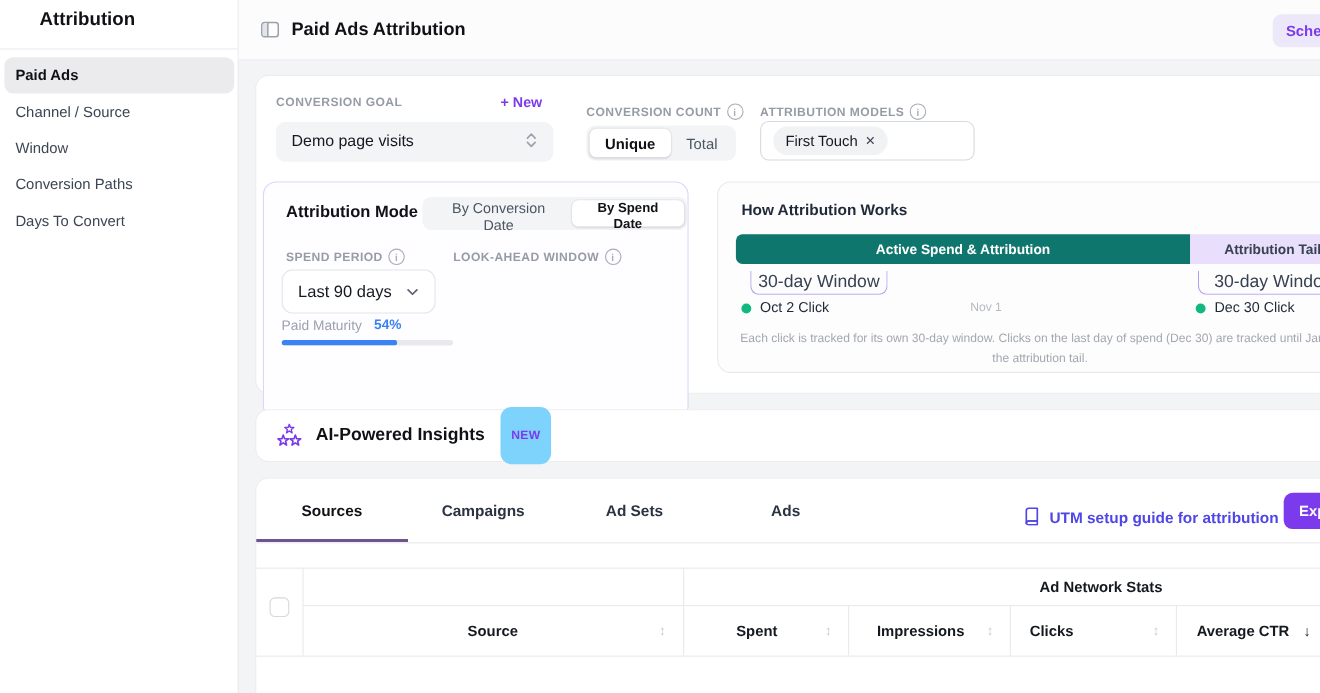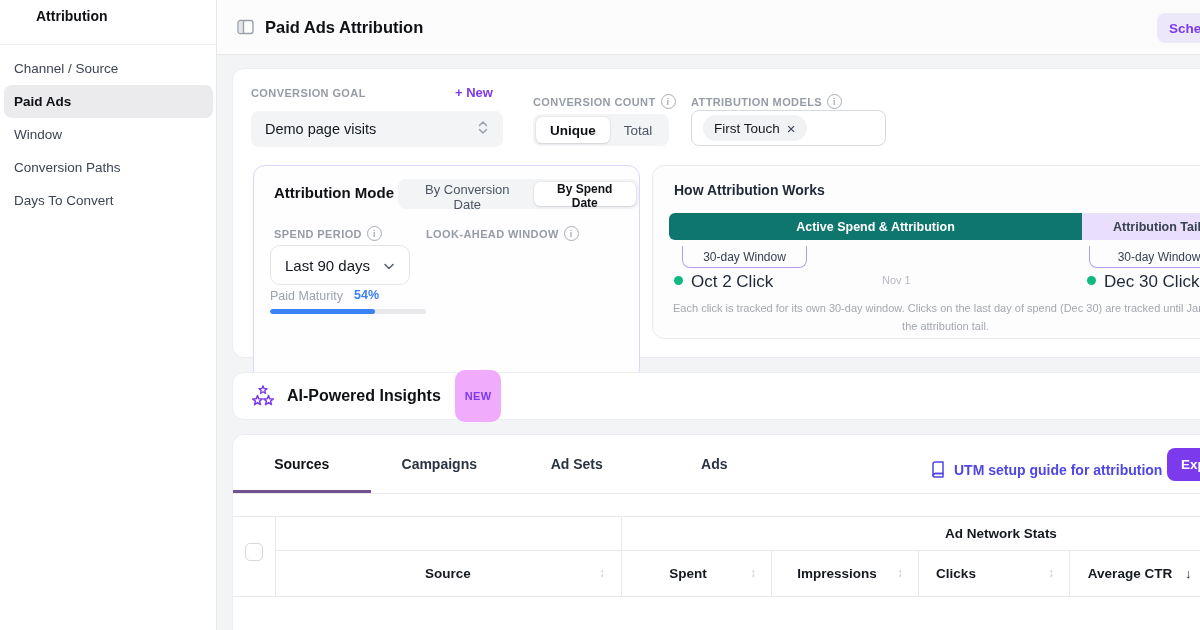--- a/index.html
+++ b/index.html
@@ -8,21 +8,21 @@
     background:#f3f4f6;font-family:"Liberation Sans",sans-serif;
     -webkit-font-smoothing:antialiased;color:#111827;
   }
   .abs{position:absolute}
   .card{position:absolute;background:#fff;border:1px solid #ededf1;border-radius:12px;box-sizing:border-box}
   .uclbl{font-size:11px;font-weight:700;letter-spacing:.4px;color:#969ca6;display:flex;align-items:center;gap:5px}
   .info{width:13px;height:13px;border:1.2px solid #a8adb6;border-radius:50%;display:inline-flex;
     align-items:center;justify-content:center;font-size:9px;font-weight:700;color:#a8adb6;font-style:normal}
   
   .sidebar{position:absolute;left:0;top:0;width:217px;height:630px;background:#fff;border-right:1px solid #e7e8ec;box-sizing:border-box}
-  .sb-title{position:absolute;left:36px;top:8px;font-size:14px;font-weight:700;color:#0f1115}
+  .sb-title{position:absolute;left:36px;top:8px;font-size:17px;font-weight:700;color:#0f1115}
   .sb-divider{position:absolute;left:0;top:44px;width:216px;height:1px;background:#ececf0}
   .sb-items{position:absolute;left:4px;top:52px;width:209px}
   .sb-item{height:33px;display:flex;align-items:center;padding-left:10px;font-size:13.5px;color:#3c4553;border-radius:8px;cursor:pointer}
   .sb-item.active{background:#ebebee;font-weight:700;color:#0f1115}
   
   .main-header{position:absolute;left:217px;top:0;width:983px;height:55px;background:#fcfcfd;border-bottom:1px solid #e8e9ed;box-sizing:border-box}
   .page-title{position:absolute;left:265px;top:18px;font-size:16.5px;font-weight:700;color:#0f1115}
   .btn-soft{background:#ece8fa;color:#7c3aed;font-weight:700;font-size:13.5px;border:none;border-radius:8px;height:30px;padding:0 12px;cursor:pointer;font-family:inherit}
   .btn-solid{background:#7c3aed;color:#fff;font-weight:700;font-size:13.5px;border:none;border-radius:8px;height:33px;padding:0 14px;cursor:pointer;font-family:inherit}
   
@@ -35,56 +35,56 @@
   .chip{display:inline-flex;align-items:center;gap:7px;background:#f1f2f4;border-radius:14px;height:26px;padding:0 11px;font-size:13.5px;color:#14181f}
   .chip .x{color:#374151;font-size:15px;line-height:1;cursor:pointer}
   .link-new{font-size:13px;font-weight:700;color:#7c3aed;cursor:pointer}
   
   .panel{position:absolute;box-sizing:border-box;border-radius:12px;overflow:hidden}
   .mode-panel{border:1px solid #ddd6fb;background:#fefdff}
   .works-panel{border:1px solid #e9eaee;background:#fdfdfe}
   .bar-green{background:#0f766e;color:#fff;font-size:12.5px;font-weight:700;display:flex;align-items:center;justify-content:center;border-radius:6px 0 0 6px}
   .bar-lav{background:#e9defb;color:#374151;font-size:12.5px;font-weight:600;display:flex;align-items:center;justify-content:center;border-radius:0 6px 6px 0;white-space:nowrap;overflow:hidden}
   .bracket{box-sizing:border-box;border:1.5px solid #b29df2;border-top:none;border-radius:0 0 8px 8px;
-    display:flex;align-items:center;justify-content:center;font-size:12px;color:#374151;white-space:nowrap;overflow:hidden}
+    display:flex;align-items:center;justify-content:center;font-size:16px;color:#374151;white-space:nowrap;overflow:hidden}
   .dot{width:9px;height:9px;border-radius:50%;background:#10b981;display:inline-block}
-  .evt{font-size:17px;color:#1f2937}
+  .evt{font-size:13px;color:#1f2937}
   .caption{font-size:11px;color:#a3a8b0;line-height:1.6;text-align:center;white-space:nowrap}
   .maturity-track{background:#e8e9ec;border-radius:3px;height:5px;overflow:hidden}
   .maturity-fill{background:#3b82f6;height:5px;border-radius:3px}
   
   .tabs{position:absolute;left:0;top:0;width:1148px;height:59px;border-bottom:1px solid #e8e9ed;display:flex;box-sizing:border-box}
   .tab{width:137.5px;display:flex;align-items:center;justify-content:center;font-size:14px;font-weight:600;color:#2a3340;cursor:pointer}
   .tab.active{color:#0f1115;font-weight:700;box-shadow:inset 0 -3px 0 #6f5390}
   .utm-link{position:absolute;display:flex;align-items:center;gap:8px;color:#4f46e5;font-size:14px;font-weight:600;cursor:pointer}
   
   .vline{position:absolute;width:1px;background:#e8e9ed}
   .hline{position:absolute;height:1px;background:#e8e9ed}
   .th{position:absolute;font-size:13.5px;font-weight:700;color:#14181f;transform:translateX(-50%);white-space:nowrap}
   .sort{position:absolute;font-size:12px;color:#c6cad1}
   .sort.on{color:#14181f;font-size:13px}
   .checkbox{position:absolute;width:18px;height:18px;border:1.5px solid #d5d8dd;border-radius:5px;background:#fff;box-sizing:border-box;cursor:pointer}
-  .badge-new{background:#f0abfc;color:#7c3aed;font-size:11px;font-weight:700;letter-spacing:.3px;border-radius:10px;padding:20px 10px}
+  .badge-new{background:#7dd3fc;color:#7c3aed;font-size:11px;font-weight:700;letter-spacing:.3px;border-radius:10px;padding:20px 10px}
   .chev{color:#9aa1ab}
 </style>
 </head>
 <body>
 
 <svg width="0" height="0" style="position:absolute">
   <defs>
     <path id="spark" d="M0,-5 L1.2,-1.7 4.8,-1.6 2.1,0.6 3,4.1 0,2.1 -3,4.1 -2.1,0.6 -4.8,-1.6 -1.2,-1.7 Z" fill="none" stroke="#7c3aed" stroke-width="1.5" stroke-linejoin="round"></path>
   </defs>
 </svg>
 
 <nav class="sidebar">
   <div class="sb-title">Attribution</div>
   <div class="sb-divider"></div>
   <div class="sb-items">
+    <div class="sb-item active">Paid Ads</div>
     <div class="sb-item">Channel / Source</div>
-    <div class="sb-item active">Paid Ads</div>
     <div class="sb-item">Window</div>
     <div class="sb-item">Conversion Paths</div>
     <div class="sb-item">Days To Convert</div>
   </div>
 </nav>
 
 <header class="main-header"></header>
 <span class="abs" style="left:237px;top:19px">
   <svg width="17" height="16" viewBox="0 0 17 16">
     <rect x="1" y="1.5" width="15" height="13" rx="2.5" fill="none" stroke="#9aa1ab" stroke-width="1.4"></rect>
@@ -121,21 +121,21 @@
     <span>ATTRIBUTION MODELS</span>
     <span class="info">i</span>
   </div>
   <div class="abs" style="left:458px;top:41px;width:195px;height:36px;background:#fff;border:1px solid #d6d9de;border-radius:8px;box-sizing:border-box;display:flex;align-items:center;padding-left:11px">
     <span class="chip">
       <span>First Touch</span>
       <span class="x">×</span>
     </span>
   </div>
 
-  <div class="panel mode-panel" style="left:20px;top:96px;width:387px;height:216px">
+  <div class="panel mode-panel" style="left:6px;top:96px;width:387px;height:216px">
     <div class="abs" style="left:20px;top:18px;font-size:15px;font-weight:700;color:#0f1115">Attribution Mode</div>
     <div class="seg abs" style="left:144px;top:13px;height:30px">
       <button style="padding:0 10px;font-size:13px">By Conversion Date</button>
       <button class="on" style="padding:0 10px;font-size:12px">By Spend Date</button>
     </div>
     <div class="uclbl abs" style="left:20px;top:60px">
       <span>SPEND PERIOD</span>
       <span class="info">i</span>
     </div>
     <div class="uclbl abs" style="left:172px;top:60px">

